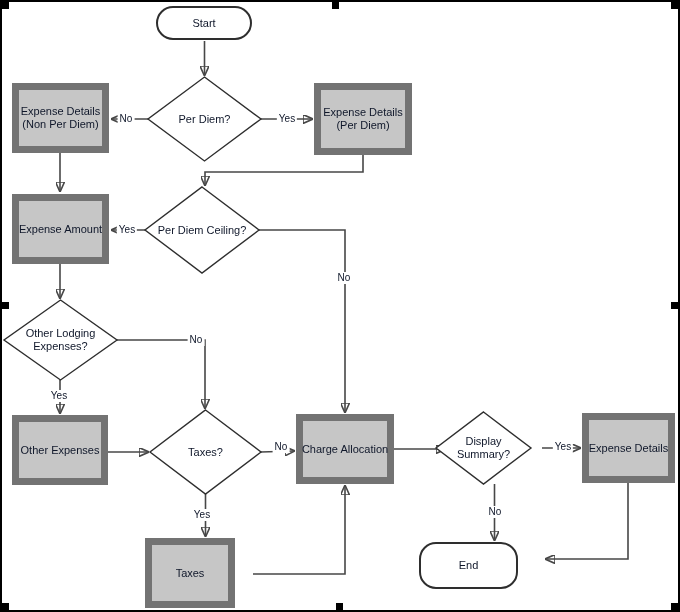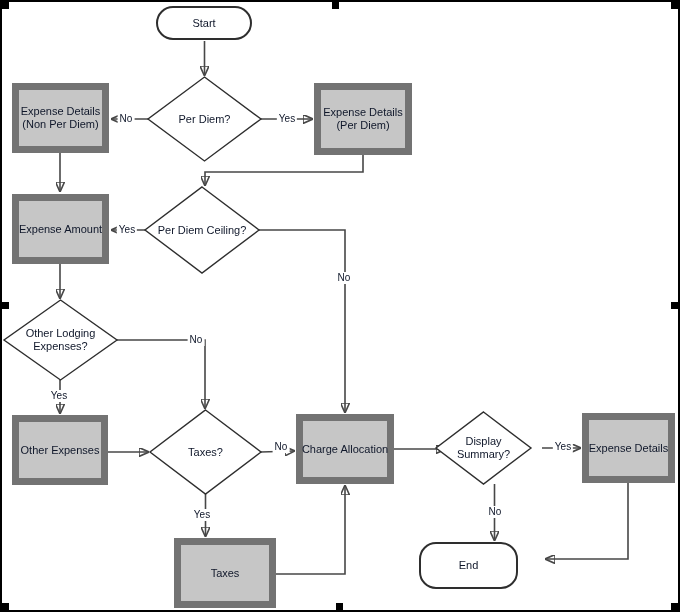--- a/index.html
+++ b/index.html
@@ -129,21 +129,21 @@
   </div>
   <div class="node proc" style="left:10px;top:413px;width:96px;height:70px;justify-content:center;">
     <span class="nlabel">Other Expenses</span>
   </div>
   <div class="node proc" style="left:294px;top:412px;width:98px;height:70px;">
     <span class="nlabel">Charge Allocation</span>
   </div>
   <div class="node proc" style="left:580px;top:411px;width:93px;height:70px;">
     <span class="nlabel">Expense Details</span>
   </div>
-  <div class="node proc" style="left:172px;top:536px;width:102px;height:70px;align-items:center;">
+  <div class="node proc" style="left:143px;top:536px;width:90px;height:70px;align-items:center;">
     <span class="nlabel">Taxes</span>
   </div>
 
   <span class="elabel" style="left:124px;top:117px;">No</span>
   <span class="elabel" style="left:285px;top:117px;">Yes</span>
   <span class="elabel" style="left:125px;top:228px;">Yes</span>
   <span class="elabel" style="left:342px;top:276px;">No</span>
   <span class="elabel" style="left:194px;top:338px;">No</span>
   <span class="elabel" style="left:57px;top:394px;">Yes</span>
   <span class="elabel" style="left:279px;top:445px;">No</span>

